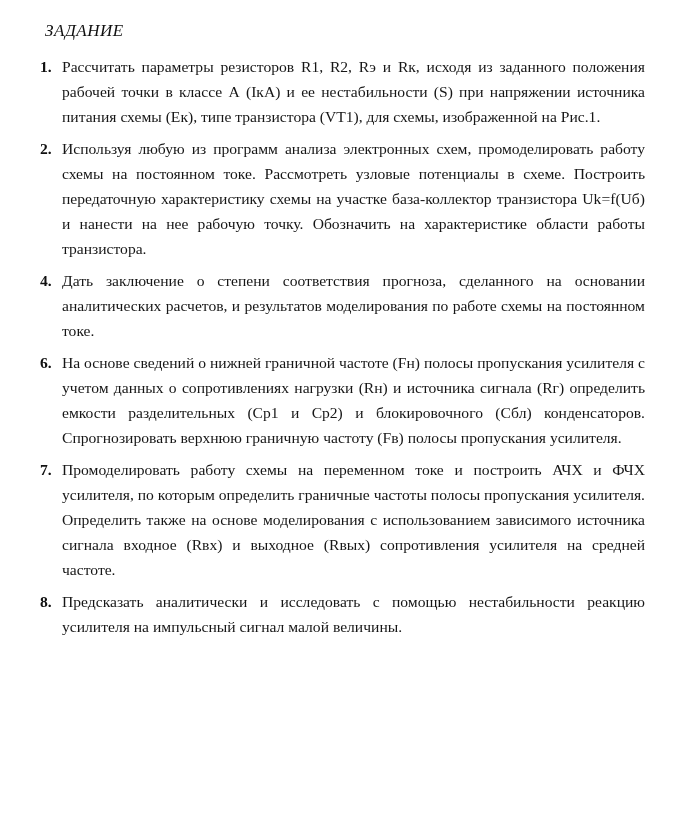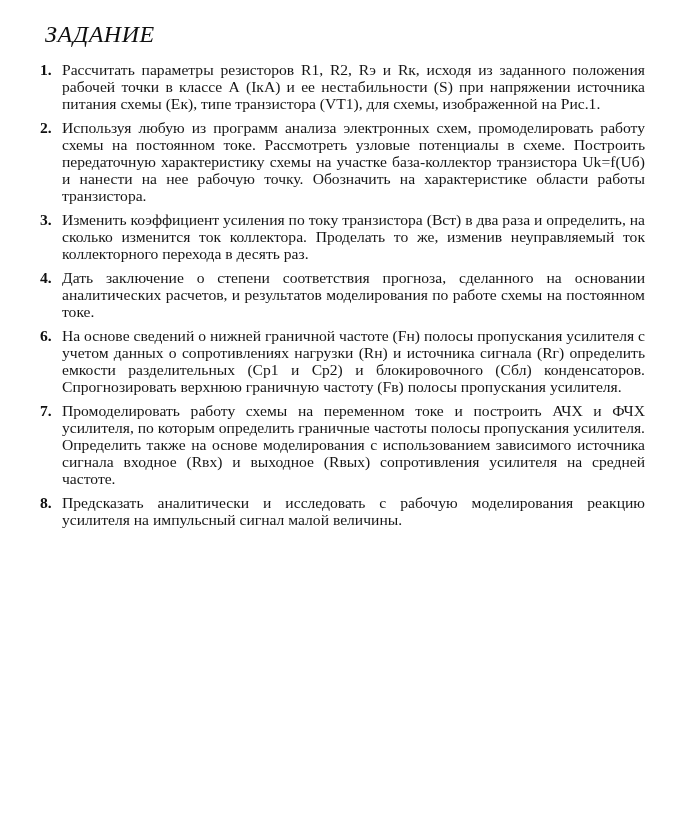--- a/index.html
+++ b/index.html
@@ -15,32 +15,32 @@
   }
   .page {
     width: 686px;
     height: 835px;
     padding: 21px 41px 10px 40px;
     background: #ffffff;
   }
   .doc-title {
     font-style: italic;
     font-weight: normal;
-    font-size: 24px;
+    font-size: 17px;
     letter-spacing: 0.5px;
     margin-left: 5px;
     margin-bottom: 13px;
     color: #101010;
   }
   .task-list {
     width: 100%;
   }
   .task-item {
     font-size: 15.6px;
-    line-height: 17px;
+    line-height: 25px;
     text-align: justify;
     padding-left: 22px;
     margin-bottom: 7px;
     color: #161616;
   }
   .task-num {
     display: inline-block;
     width: 22px;
     margin-left: -22px;
     font-weight: bold;
@@ -50,19 +50,18 @@
 </style>
 </head>
 <body>
 
 <div class="page">
   <h1 class="doc-title">ЗАДАНИЕ</h1>
 
   <div class="task-list">
     <p class="task-item"><span class="task-num">1.</span><span>Рассчитать параметры резисторов R1, R2, Rэ и Rк, исходя из заданного положения рабочей точки в классе А (IкА) и ее нестабильности (S) при напряжении источника питания схемы (Ек), типе транзистора (VT1), для схемы, изображенной на Рис.1.</span></p>
     <p class="task-item"><span class="task-num">2.</span><span>Используя любую из программ анализа электронных схем, промоделировать работу схемы на постоянном токе. Рассмотреть узловые потенциалы в схеме. Построить передаточную характеристику схемы на участке база-коллектор транзистора Uk=f(Uб) и нанести на нее рабочую точку. Обозначить на характеристике области работы транзистора.</span></p>
-    <p class="task-item"><span class="task-num">3.</span><span>Изменить коэффициент усиления по току транзистора (Вст) в два раза и определить, на сколько изменится ток коллектора. Проделать то же, изменив неуправляемый ток коллекторного перехода в десять раз.</span></p>
     <p class="task-item"><span class="task-num">4.</span><span>Дать заключение о степени соответствия прогноза, сделанного на основании аналитических расчетов, и результатов моделирования по работе схемы на постоянном токе.</span></p>
     <p class="task-item"><span class="task-num">6.</span><span>На основе сведений о нижней граничной частоте (Fн) полосы пропускания усилителя с учетом данных о сопротивлениях нагрузки (Rн) и источника сигнала (Rг) определить емкости разделительных (Ср1 и Ср2) и блокировочного (Сбл) конденсаторов. Спрогнозировать верхнюю граничную частоту (Fв) полосы пропускания усилителя.</span></p>
     <p class="task-item"><span class="task-num">7.</span><span>Промоделировать работу схемы на переменном токе и построить АЧХ и ФЧХ усилителя, по которым определить граничные частоты полосы пропускания усилителя. Определить также на основе моделирования с использованием зависимого источника сигнала входное (Rвх) и выходное (Rвых) сопротивления усилителя на средней частоте.</span></p>
-    <p class="task-item"><span class="task-num">8.</span><span>Предсказать аналитически и исследовать с рабочую моделирования реакцию усилителя на импульсный сигнал малой величины.</span></p>
+    <p class="task-item"><span class="task-num">8.</span><span>Предсказать аналитически и исследовать с помощью нестабильности реакцию усилителя на импульсный сигнал малой величины.</span></p>
   </div>
 </div>
 
 </body></html>

